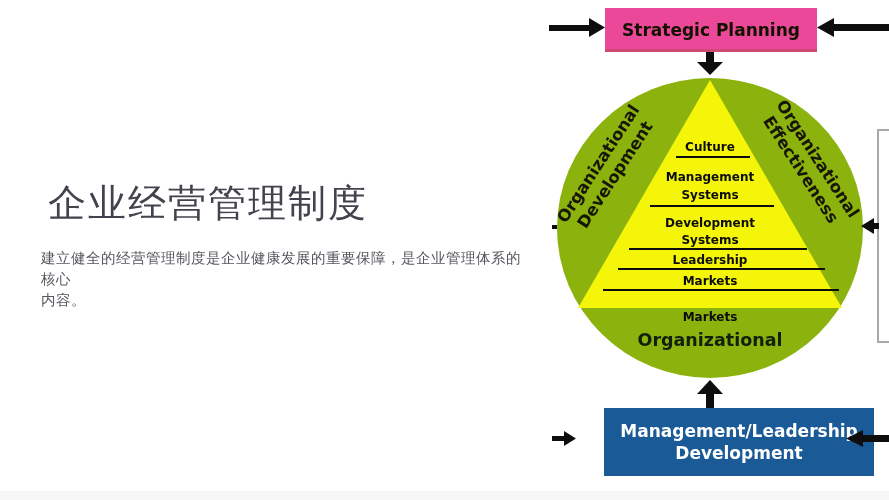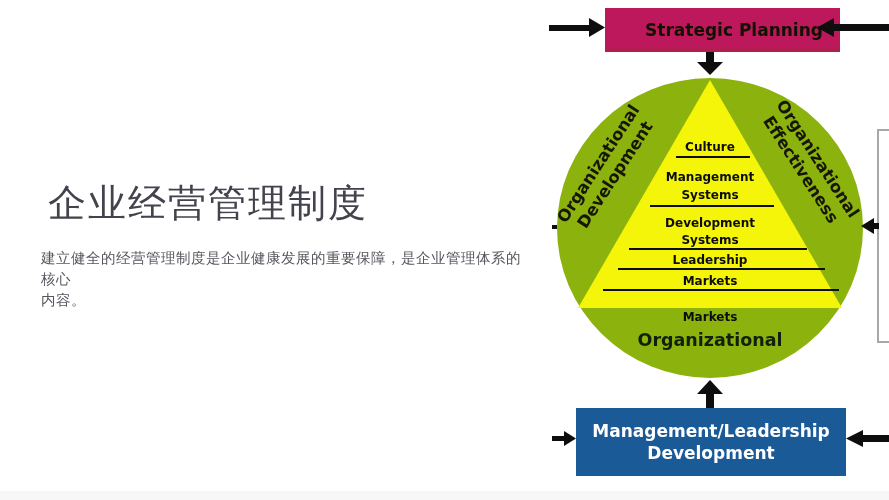--- a/index.html
+++ b/index.html
@@ -95,22 +95,22 @@
 Systems</div>
 <div class="abs pyr-div" style="left:629px;top:248px;width:178px"></div>
 <div class="abs pyr-row lh18" style="top:251px">Leadership</div>
 <div class="abs pyr-div" style="left:618px;top:268px;width:207px"></div>
 <div class="abs pyr-row lh18" style="top:272px">Markets</div>
 <div class="abs pyr-div" style="left:603px;top:289px;width:236px"></div>
 <div class="abs pyr-row lh18" style="top:308px">Markets</div>
 
 <div class="abs profitability">Organizational</div>
 
-<div class="abs top-box" style="background: #be185d; padding-left: 23px;">Strategic Planning</div>
-<div class="abs bottom-box preline" style="background: rgb(26, 90, 150);">Management/Leadership
+<div class="abs top-box" style="background: #ec4899;">Strategic Planning</div>
+<div class="abs bottom-box preline" style="background: rgb(26, 90, 150); margin-left: 28px;">Management/Leadership
 Development</div>
 
 <div class="abs side-panel"></div>
 
 <div class="abs bottom-strip"></div>
 
 <svg class="abs arrow-layer" width="889" height="500" viewBox="0 0 889 500">
   <g>
     <rect x="549" y="25" width="41" height="6" fill="#0e0e0e"></rect>
     <polygon points="589,18 589,37 605,27.5" fill="#0e0e0e"></polygon>

